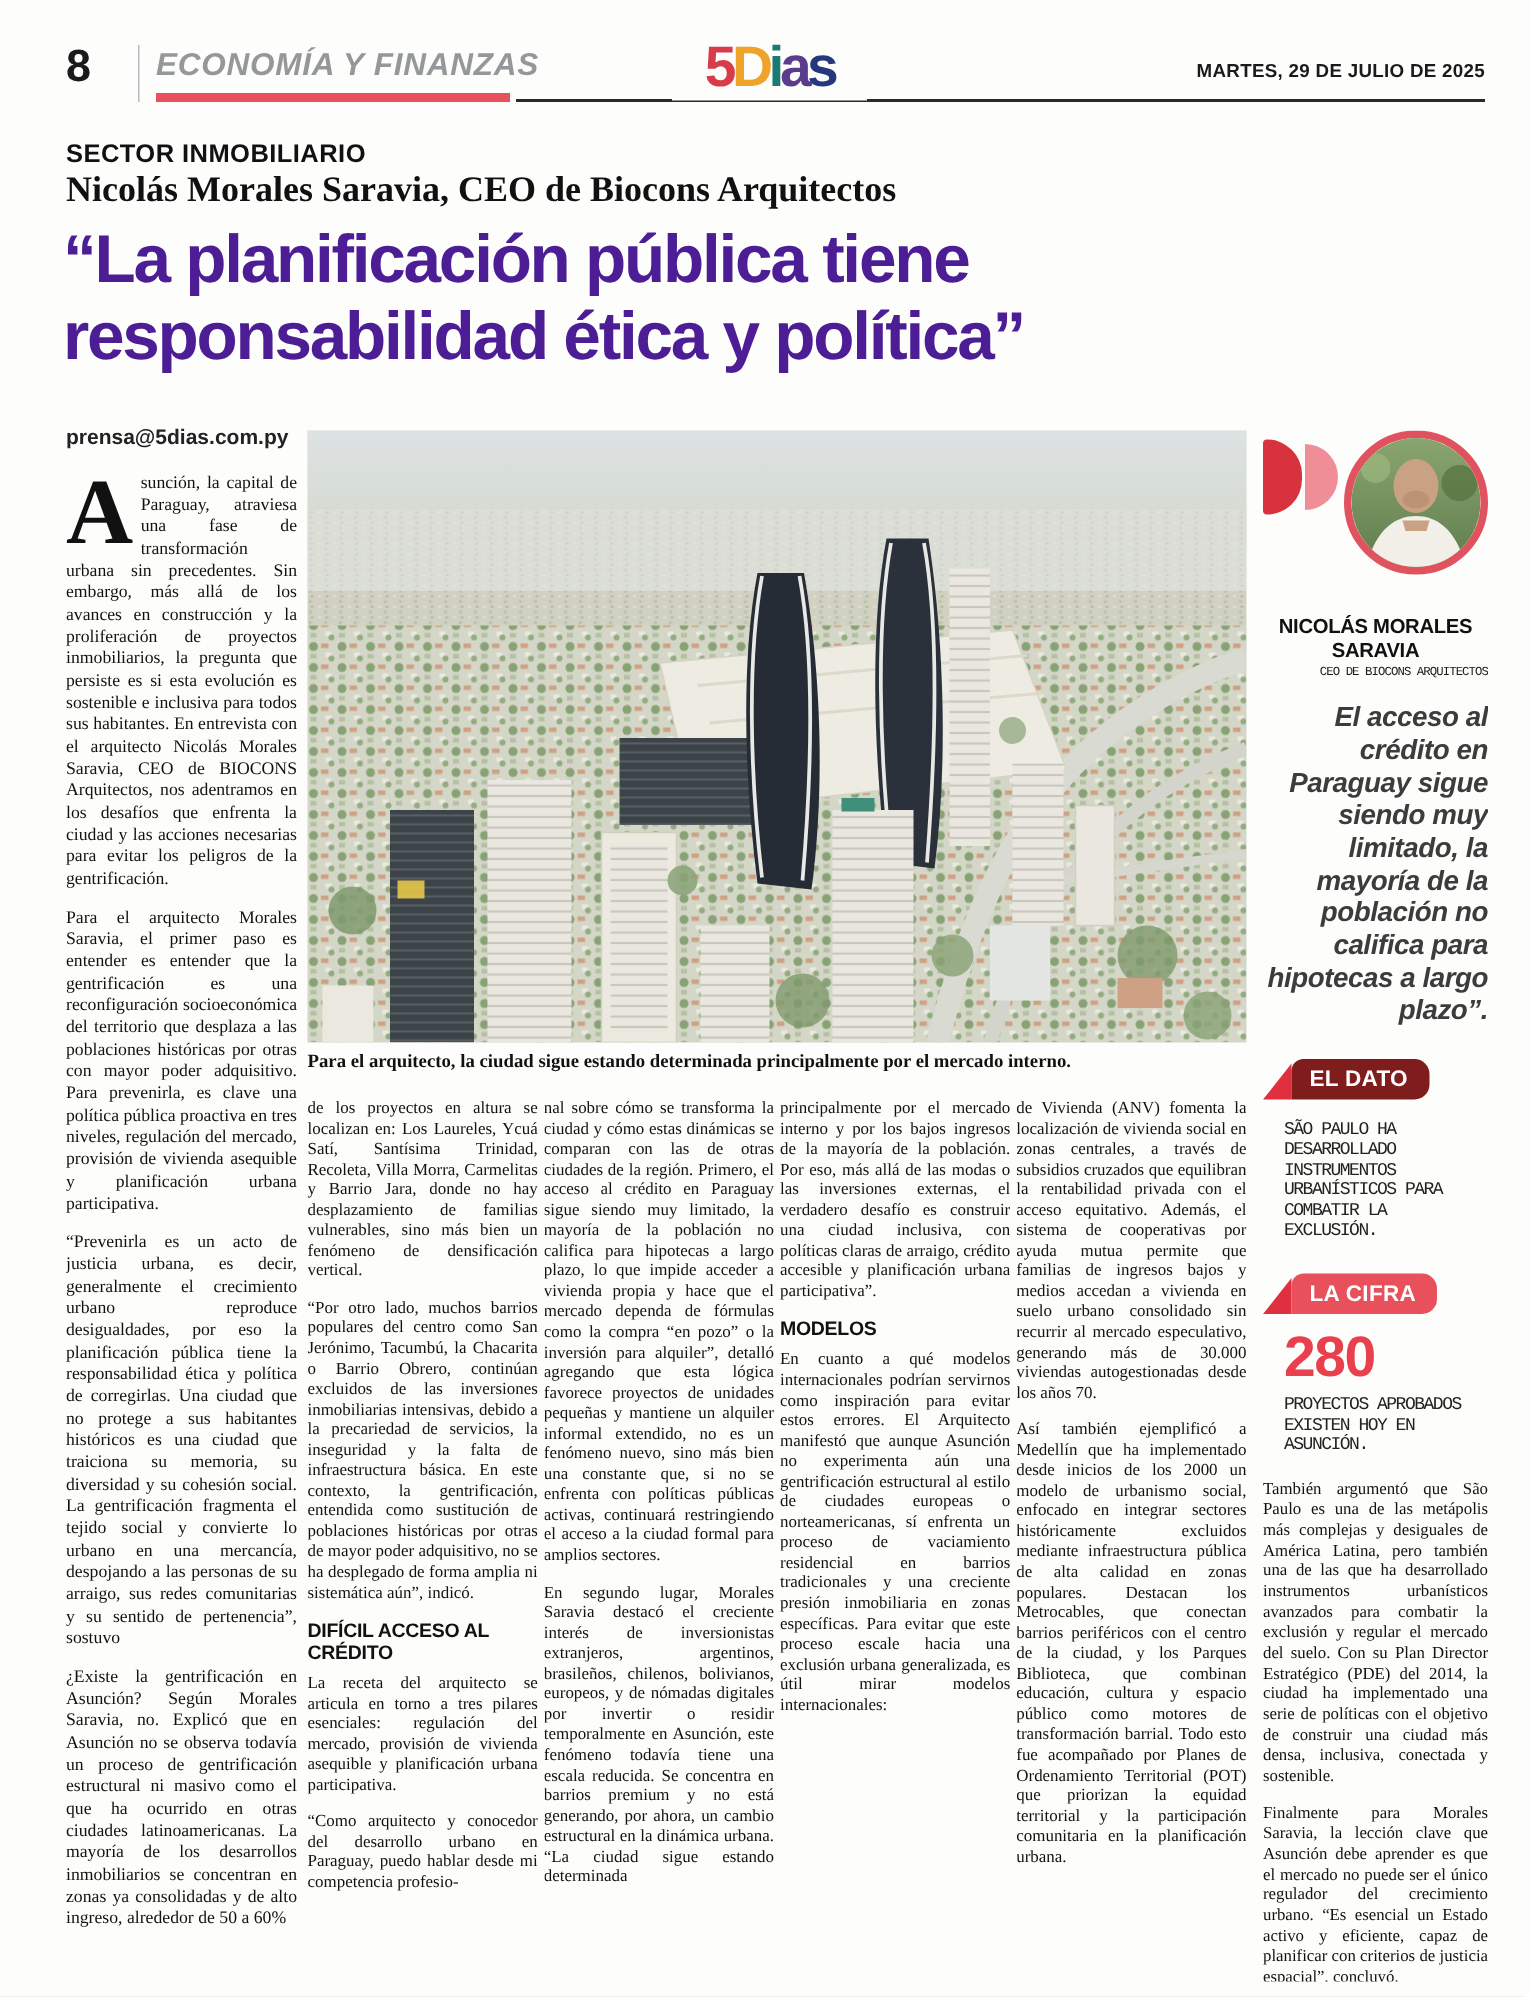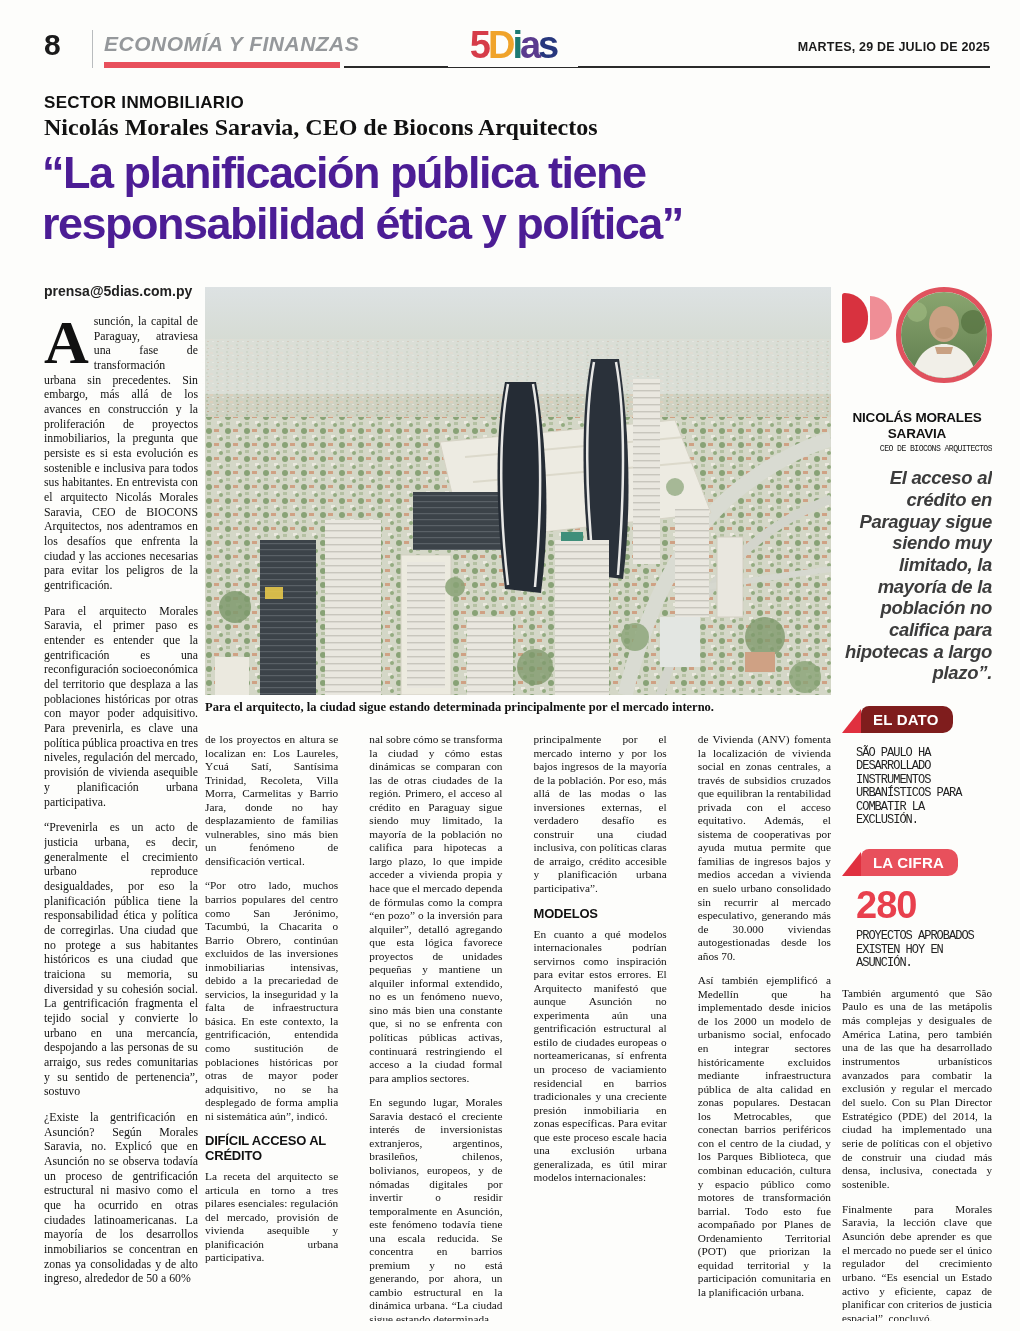--- a/index.html
+++ b/index.html
@@ -24,21 +24,21 @@
   .subkicker{position:absolute;left:44px;top:114px;font-family:"Liberation Serif",serif;
         font-weight:bold;font-size:24px;}
   .headline{position:absolute;left:42px;top:148px;width:870px;font-family:"Liberation Sans",sans-serif;
         font-weight:800;font-size:45px;line-height:1.13;letter-spacing:-1.5px;color:#4c1d95;}
   .byline{position:absolute;left:44px;top:283px;font-family:"Liberation Sans",sans-serif;
         font-weight:bold;font-size:14px;color:#222;}
   
   .body-col{position:absolute;overflow:hidden;text-align:justify;hyphens:auto;}
   .col1{left:44px;top:314px;width:154px;height:1002px;font-size:11.8px;line-height:1.245;}
   .cols-under{position:absolute;left:205px;top:733px;width:626px;height:588px;display:grid;
-        grid-template-columns:repeat(4,1fr);column-gap:31px;}
+        grid-template-columns:repeat(4,1fr);column-gap:4px;}
   .ucol{overflow:hidden;text-align:justify;hyphens:auto;font-size:11.3px;line-height:1.2;}
   .body-col p,.ucol p{margin:0 0 11px 0;}
   .subhead{font-family:"Liberation Sans",sans-serif;font-weight:bold;font-size:13px;
         line-height:1.15;margin:2px 0 6px 0;text-align:left;letter-spacing:-.2px;}
   .dropcap{float:left;font-family:"Liberation Serif",serif;font-weight:bold;font-size:62px;
         line-height:.78;padding:4px 5px 0 0;}
   
   .photo{position:absolute;left:205px;top:287px;width:626px;height:408px;overflow:hidden;background:#d7dcd4;}
   .caption{position:absolute;left:205px;top:700px;width:626px;font-family:"Liberation Serif",serif;
         font-weight:bold;font-size:12.5px;}
@@ -168,20 +168,21 @@
     </svg>
   </div>
   <div class="caption">Para el arquitecto, la ciudad sigue estando determinada principalmente por el mercado interno.</div>
 
   <div class="cols-under">
     <div class="ucol">
       <p>de los proyectos en altura se localizan en: Los Laureles, Ycuá Satí, Santísima Trinidad, Recoleta, Villa Morra, Carmelitas y Barrio Jara, donde no hay desplazamiento de familias vulnerables, sino más bien un fenómeno de densificación vertical.</p>
       <p>“Por otro lado, muchos barrios populares del centro como San Jerónimo, Tacumbú, la Chacarita o Barrio Obrero, continúan excluidos de las inversiones inmobiliarias intensivas, debido a la precariedad de servicios, la inseguridad y la falta de infraestructura básica. En este contexto, la gentrificación, entendida como sustitución de poblaciones históricas por otras de mayor poder adquisitivo, no se ha desplegado de forma amplia ni sistemática aún”, indicó.</p>
       <div class="subhead">DIFÍCIL ACCESO AL CRÉDITO</div>
       <p>La receta del arquitecto se articula en torno a tres pilares esenciales: regulación del mercado, provisión de vivienda asequible y planificación urbana participativa.</p>
+      <p>“Como arquitecto y conocedor del desarrollo urbano en Paraguay, puedo hablar desde mi competencia profesio-</p>
     </div>
     <div class="ucol">
       <p>nal sobre cómo se transforma la ciudad y cómo estas dinámicas se comparan con las de otras ciudades de la región. Primero, el acceso al crédito en Paraguay sigue siendo muy limitado, la mayoría de la población no califica para hipotecas a largo plazo, lo que impide acceder a vivienda propia y hace que el mercado dependa de fórmulas como la compra “en pozo” o la inversión para alquiler”, detalló agregando que esta lógica favorece proyectos de unidades pequeñas y mantiene un alquiler informal extendido, no es un fenómeno nuevo, sino más bien una constante que, si no se enfrenta con políticas públicas activas, continuará restringiendo el acceso a la ciudad formal para amplios sectores.</p>
       <p>En segundo lugar, Morales Saravia destacó el creciente interés de inversionistas extranjeros, argentinos, brasileños, chilenos, bolivianos, europeos, y de nómadas digitales por invertir o residir temporalmente en Asunción, este fenómeno todavía tiene una escala reducida. Se concentra en barrios premium y no está generando, por ahora, un cambio estructural en la dinámica urbana. “La ciudad sigue estando determinada</p>
     </div>
     <div class="ucol">
       <p>principalmente por el mercado interno y por los bajos ingresos de la mayoría de la población. Por eso, más allá de las modas o las inversiones externas, el verdadero desafío es construir una ciudad inclusiva, con políticas claras de arraigo, crédito accesible y planificación urbana participativa”.</p>
       <div class="subhead">MODELOS</div>
       <p>En cuanto a qué modelos internacionales podrían servirnos como inspiración para evitar estos errores. El Arquitecto manifestó que aunque Asunción no experimenta aún una gentrificación estructural al estilo de ciudades europeas o norteamericanas, sí enfrenta un proceso de vaciamiento residencial en barrios tradicionales y una creciente presión inmobiliaria en zonas específicas. Para evitar que este proceso escale hacia una exclusión urbana generalizada, es útil mirar modelos internacionales:</p>
     </div>

